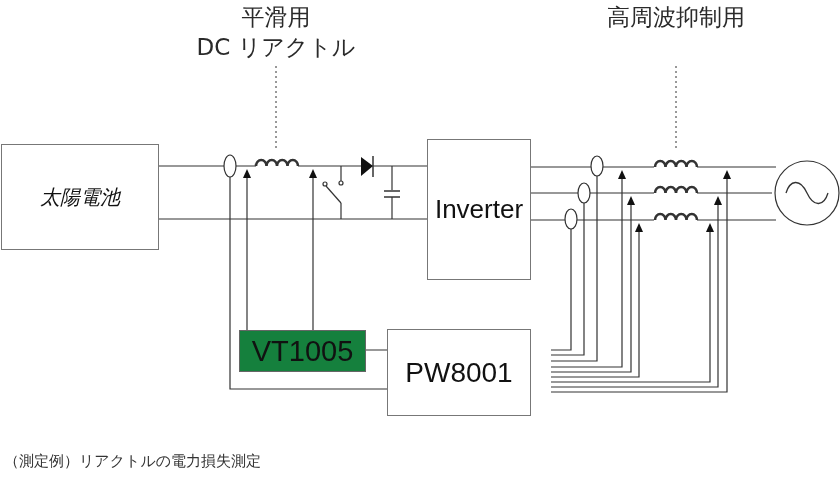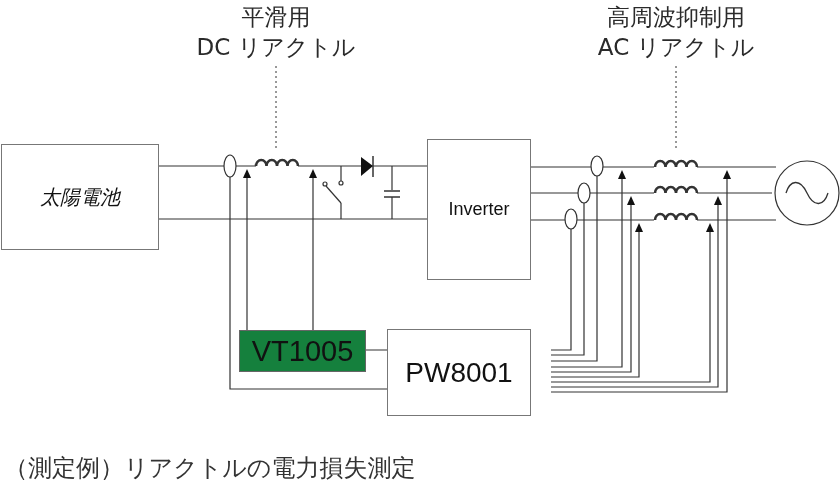--- a/index.html
+++ b/index.html
@@ -2,21 +2,21 @@
 <html><head>
 <meta charset="utf-8">
 <style>
   html, body { margin: 0; padding: 0; background: #ffffff; }
   body { width: 840px; height: 486px; position: relative; overflow: hidden;
          font-family: "DejaVu Sans", "Liberation Sans", sans-serif; color: #222; }
   svg#diagram { position: absolute; left: 0; top: 0; }
   .label { position: absolute; text-align: center; font-size: 23px; line-height: 30px; color: #2a2a2a; white-space: nowrap; }
   .box { position: absolute; box-sizing: border-box; border: 1.3px solid #777; background: #fff;
          display: flex; align-items: center; justify-content: center; color: #111; }
-  .caption { position: absolute; left: 4px; top: 452px; font-size: 24px; color: #333; white-space: nowrap; }
+  .caption { position: absolute; left: 4px; top: 452px; font-size: 15px; color: #333; white-space: nowrap; }
 </style>
 </head>
 <body>
 
 <svg id="diagram" width="840" height="486" viewBox="0 0 840 486">
   <defs>
     <marker id="arr" viewBox="0 0 10 10" refX="5" refY="2" markerWidth="9" markerHeight="11" orient="auto-start-reverse"></marker>
   </defs>
   <g stroke="#333" stroke-width="1.2" fill="none">
 
@@ -94,27 +94,26 @@
     <polygon points="727,170 723,179 731,179"></polygon>
   </g>
 </svg>
 
 <div class="label" style="left:176px; top:2px; width:200px;">
   <div>平滑用</div>
   <div>DC リアクトル</div>
 </div>
 <div class="label" style="left:566px; top:2px; width:220px;">
   <div>高周波抑制用</div>
-  <div>AC リアクトル</div>
 </div>
 
 <div class="box" style="left:1px; top:144px; width:158px; height:106px; font-size:20px;font-style:italic;">
   <span>太陽電池</span>
 </div>
-<div class="box" style="left:427px; top:139px; width:104px; height:141px; font-family:'Liberation Sans', sans-serif; font-size:18px;">
+<div class="box" style="left:427px; top:139px; width:104px; height:141px; font-family:'Liberation Sans', sans-serif; font-size:26px;">
   <span>Inverter</span>
 </div>
 <div class="box" style="left:239px; top:330px; width:127px; height:42px; background:#15803d; border-color:#666; font-family:'Liberation Sans', sans-serif; font-size:29px;">
   <span>VT1005</span>
 </div>
 <div class="box" style="left:387px; top:329px; width:144px; height:87px; font-family:'Liberation Sans', sans-serif; font-size:28px;">
   <span>PW8001</span>
 </div>
 
 <div class="caption">（測定例）リアクトルの電力損失測定</div>

